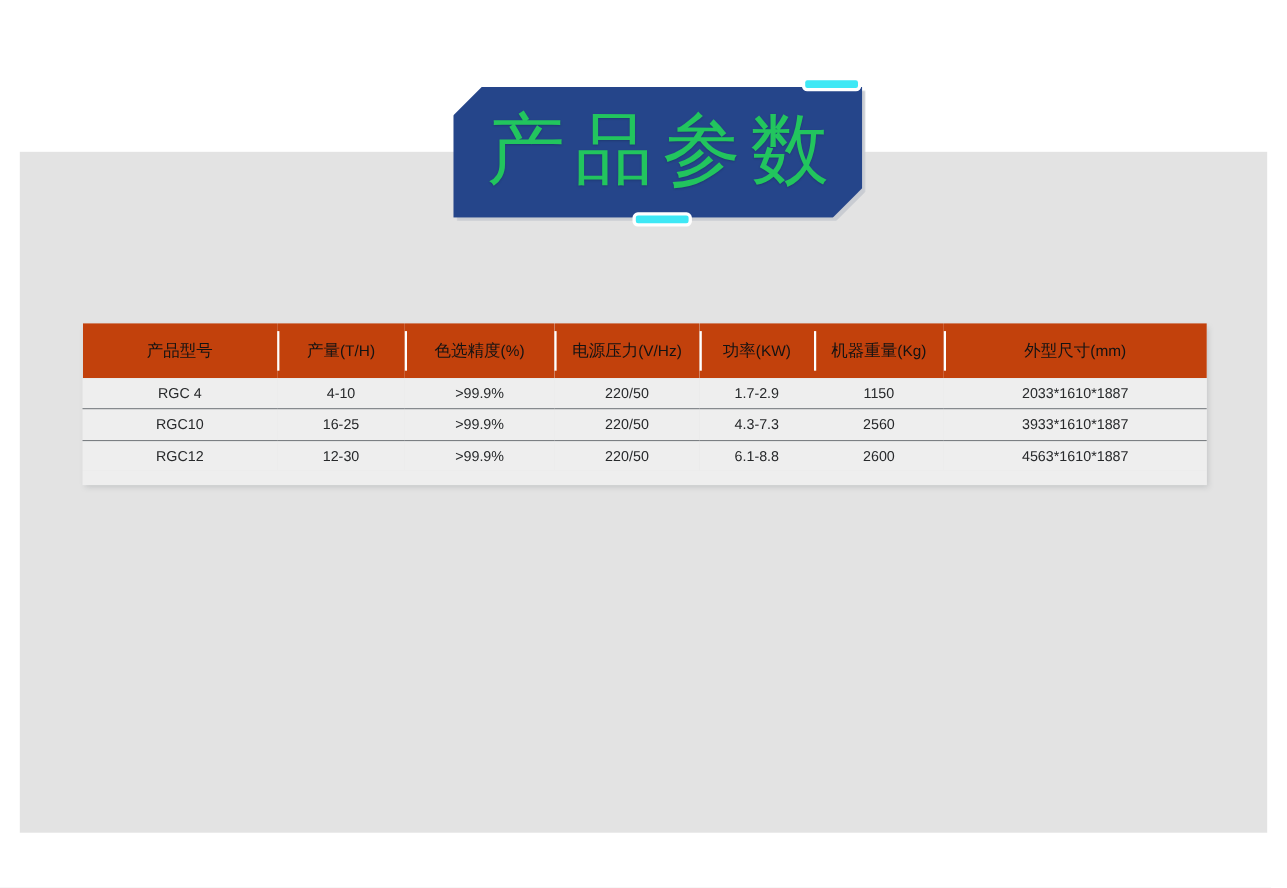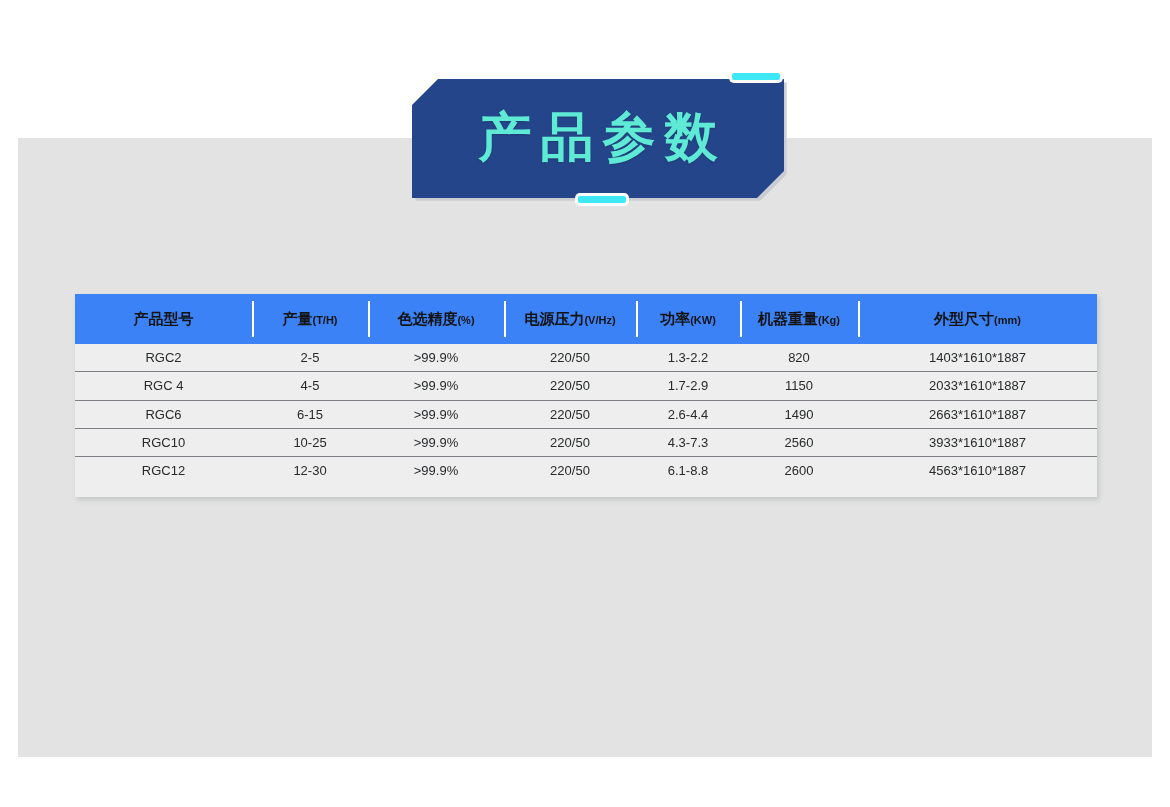--- a/index.html
+++ b/index.html
@@ -51,24 +51,24 @@
     top: 0;
     width: 372px;
     height: 119px;
     background: #25458a;
     clip-path: polygon(26px 0, 100% 0, 100% 92px, 345px 100%, 0 100%, 0 26px);
     display: flex;
     align-items: center;
     justify-content: center;
   }
   .banner-title {
-    color: #5eead4;
-    font-size: 53px;
+    color: #22c55e;
+    font-size: 71px;
     letter-spacing: 9px;
-    font-weight: 700;
+    font-weight: 400;
     line-height: 1;
     padding-left: 9px;
     padding-bottom: 4px;
     text-shadow: 0 1px 2px rgba(0,0,0,0.18);
   }
   
   .accent {
     position: absolute;
     background: #3ee8f5;
     border-radius: 2px;
@@ -94,40 +94,40 @@
     top: 294px;
     width: 1022px;
     box-shadow: 2px 3px 5px rgba(120,125,130,0.28);
   }
   table.spec {
     border-collapse: collapse;
     width: 1022px;
     table-layout: fixed;
   }
   table.spec thead th {
-    background: #3b82f6;
+    background: #c2410c;
     color: #131313;
-    font-weight: 700;
+    font-weight: 400;
     font-size: 15px;
     height: 50px;
     position: relative;
     padding: 0;
     vertical-align: middle;
   }
   table.spec thead th + th::before {
     content: "";
     position: absolute;
     left: 0;
     top: 7px;
     bottom: 7px;
     width: 2px;
     background: #ffffff;
   }
   .unit {
-    font-size: 11px;
+    font-size: 14px;
   }
   table.spec tbody td {
     background: #eeeeee;
     color: #27292b;
     font-size: 13px;
     text-align: center;
     height: 27.3px;
     padding: 0;
     border-bottom: 1px solid #7b7f83;
     vertical-align: middle;
@@ -171,49 +171,31 @@
         <th><span>产量</span><span class="unit">(T/H)</span></th>
         <th><span>色选精度</span><span class="unit">(%)</span></th>
         <th><span>电源压力</span><span class="unit">(V/Hz)</span></th>
         <th><span>功率</span><span class="unit">(KW)</span></th>
         <th><span>机器重量</span><span class="unit">(Kg)</span></th>
         <th><span>外型尺寸</span><span class="unit">(mm)</span></th>
       </tr>
     </thead>
     <tbody id="spec-body">
         <tr>
-          <td>RGC2</td>
-          <td>2-5</td>
-          <td>&gt;99.9%</td>
-          <td>220/50</td>
-          <td>1.3-2.2</td>
-          <td>820</td>
-          <td>1403*1610*1887</td>
-        </tr>
-        <tr>
           <td>RGC 4</td>
-          <td>4-5</td>
+          <td>4-10</td>
           <td>&gt;99.9%</td>
           <td>220/50</td>
           <td>1.7-2.9</td>
           <td>1150</td>
           <td>2033*1610*1887</td>
         </tr>
         <tr>
-          <td>RGC6</td>
-          <td>6-15</td>
-          <td>&gt;99.9%</td>
-          <td>220/50</td>
-          <td>2.6-4.4</td>
-          <td>1490</td>
-          <td>2663*1610*1887</td>
-        </tr>
-        <tr>
           <td>RGC10</td>
-          <td>10-25</td>
+          <td>16-25</td>
           <td>&gt;99.9%</td>
           <td>220/50</td>
           <td>4.3-7.3</td>
           <td>2560</td>
           <td>3933*1610*1887</td>
         </tr>
         <tr>
           <td>RGC12</td>
           <td>12-30</td>
           <td>&gt;99.9%</td>

